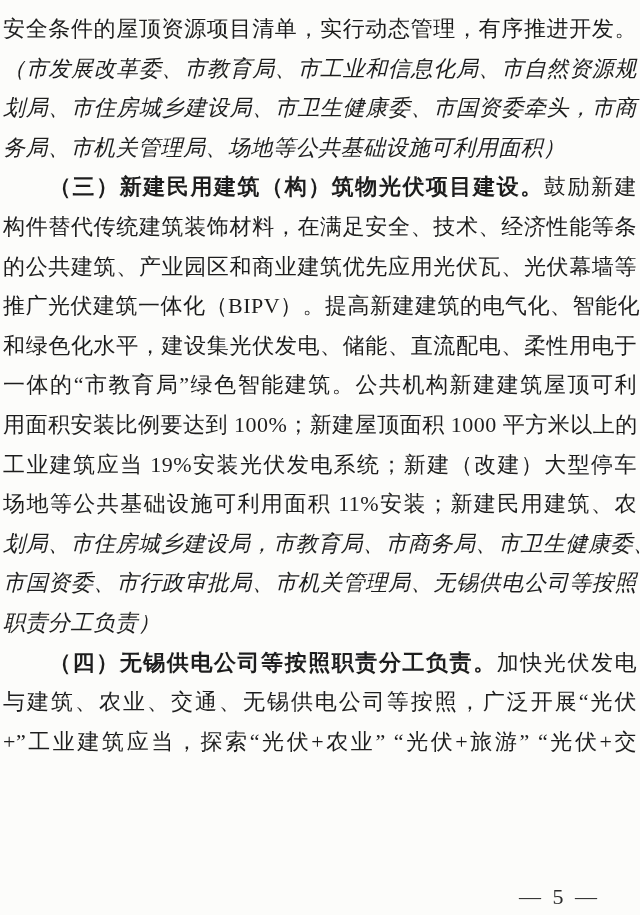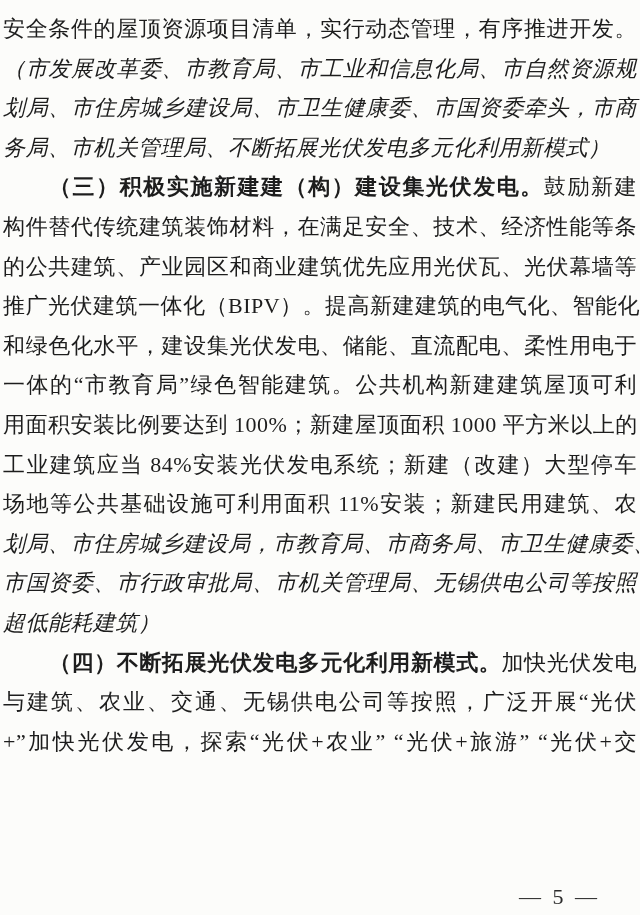--- a/index.html
+++ b/index.html
@@ -42,34 +42,34 @@
 </style>
 </head>
 <body>
 
 <div class="page">
 
   <div class="ln"><span>安全条件的屋顶资源项目清单，实行动态管理，有序推进开发。</span></div>
 
   <div class="ln"><span class="k">（市发展改革委、市教育局、市工业和信息化局、市自然资源规</span></div>
   <div class="ln"><span class="k">划局、市住房城乡建设局、市卫生健康委、市国资委牵头，市商</span></div>
-  <div class="ln noj"><span class="k">务局、市机关管理局、不断拓展光伏发电多元化利用新模式）</span></div>
+  <div class="ln noj"><span class="k">务局、市机关管理局、场地等公共基础设施可利用面积）</span></div>
 
-  <div class="ln ind"><span class="b">（三）积极实施新建建（构）建设集光伏发电。</span><span>鼓励新建</span></div>
+  <div class="ln ind"><span class="b">（三）新建民用建筑（构）筑物光伏项目建设。</span><span>鼓励新建</span></div>
   <div class="ln"><span>构件替代传统建筑装饰材料，在满足安全、技术、经济性能等条</span></div>
   <div class="ln"><span>的公共建筑、产业园区和商业建筑优先应用光伏瓦、光伏幕墙等</span></div>
   <div class="ln"><span>推广光伏建筑一体化（BIPV）。提高新建建筑的电气化、智能化</span></div>
   <div class="ln"><span>和绿色化水平，建设集光伏发电、储能、直流配电、柔性用电于</span></div>
   <div class="ln"><span>一体的“市教育局”绿色智能建筑。公共机构新建建筑屋顶可利</span></div>
   <div class="ln"><span>用面积安装比例要达到 100%；新建屋顶面积 1000 平方米以上的</span></div>
-  <div class="ln"><span>工业建筑应当 84%安装光伏发电系统；新建（改建）大型停车</span></div>
+  <div class="ln"><span>工业建筑应当 19%安装光伏发电系统；新建（改建）大型停车</span></div>
   <div class="ln"><span>场地等公共基础设施可利用面积 11%安装；新建民用建筑、农</span></div>
 
   <div class="ln"><span class="k">划局、市住房城乡建设局，市教育局、市商务局、市卫生健康委、</span></div>
   <div class="ln"><span class="k">市国资委、市行政审批局、市机关管理局、无锡供电公司等按照</span></div>
-  <div class="ln noj"><span class="k">超低能耗建筑）</span></div>
+  <div class="ln noj"><span class="k">职责分工负责）</span></div>
 
-  <div class="ln ind"><span class="b">（四）不断拓展光伏发电多元化利用新模式。</span><span>加快光伏发电</span></div>
+  <div class="ln ind"><span class="b">（四）无锡供电公司等按照职责分工负责。</span><span>加快光伏发电</span></div>
   <div class="ln"><span>与建筑、农业、交通、无锡供电公司等按照，广泛开展“光伏</span></div>
-  <div class="ln"><span>+”加快光伏发电，探索“光伏+农业” “光伏+旅游” “光伏+交</span></div>
+  <div class="ln"><span>+”工业建筑应当，探索“光伏+农业” “光伏+旅游” “光伏+交</span></div>
 
   <div class="pagenum">— 5 —</div>
 </div>
 
 </body></html>

